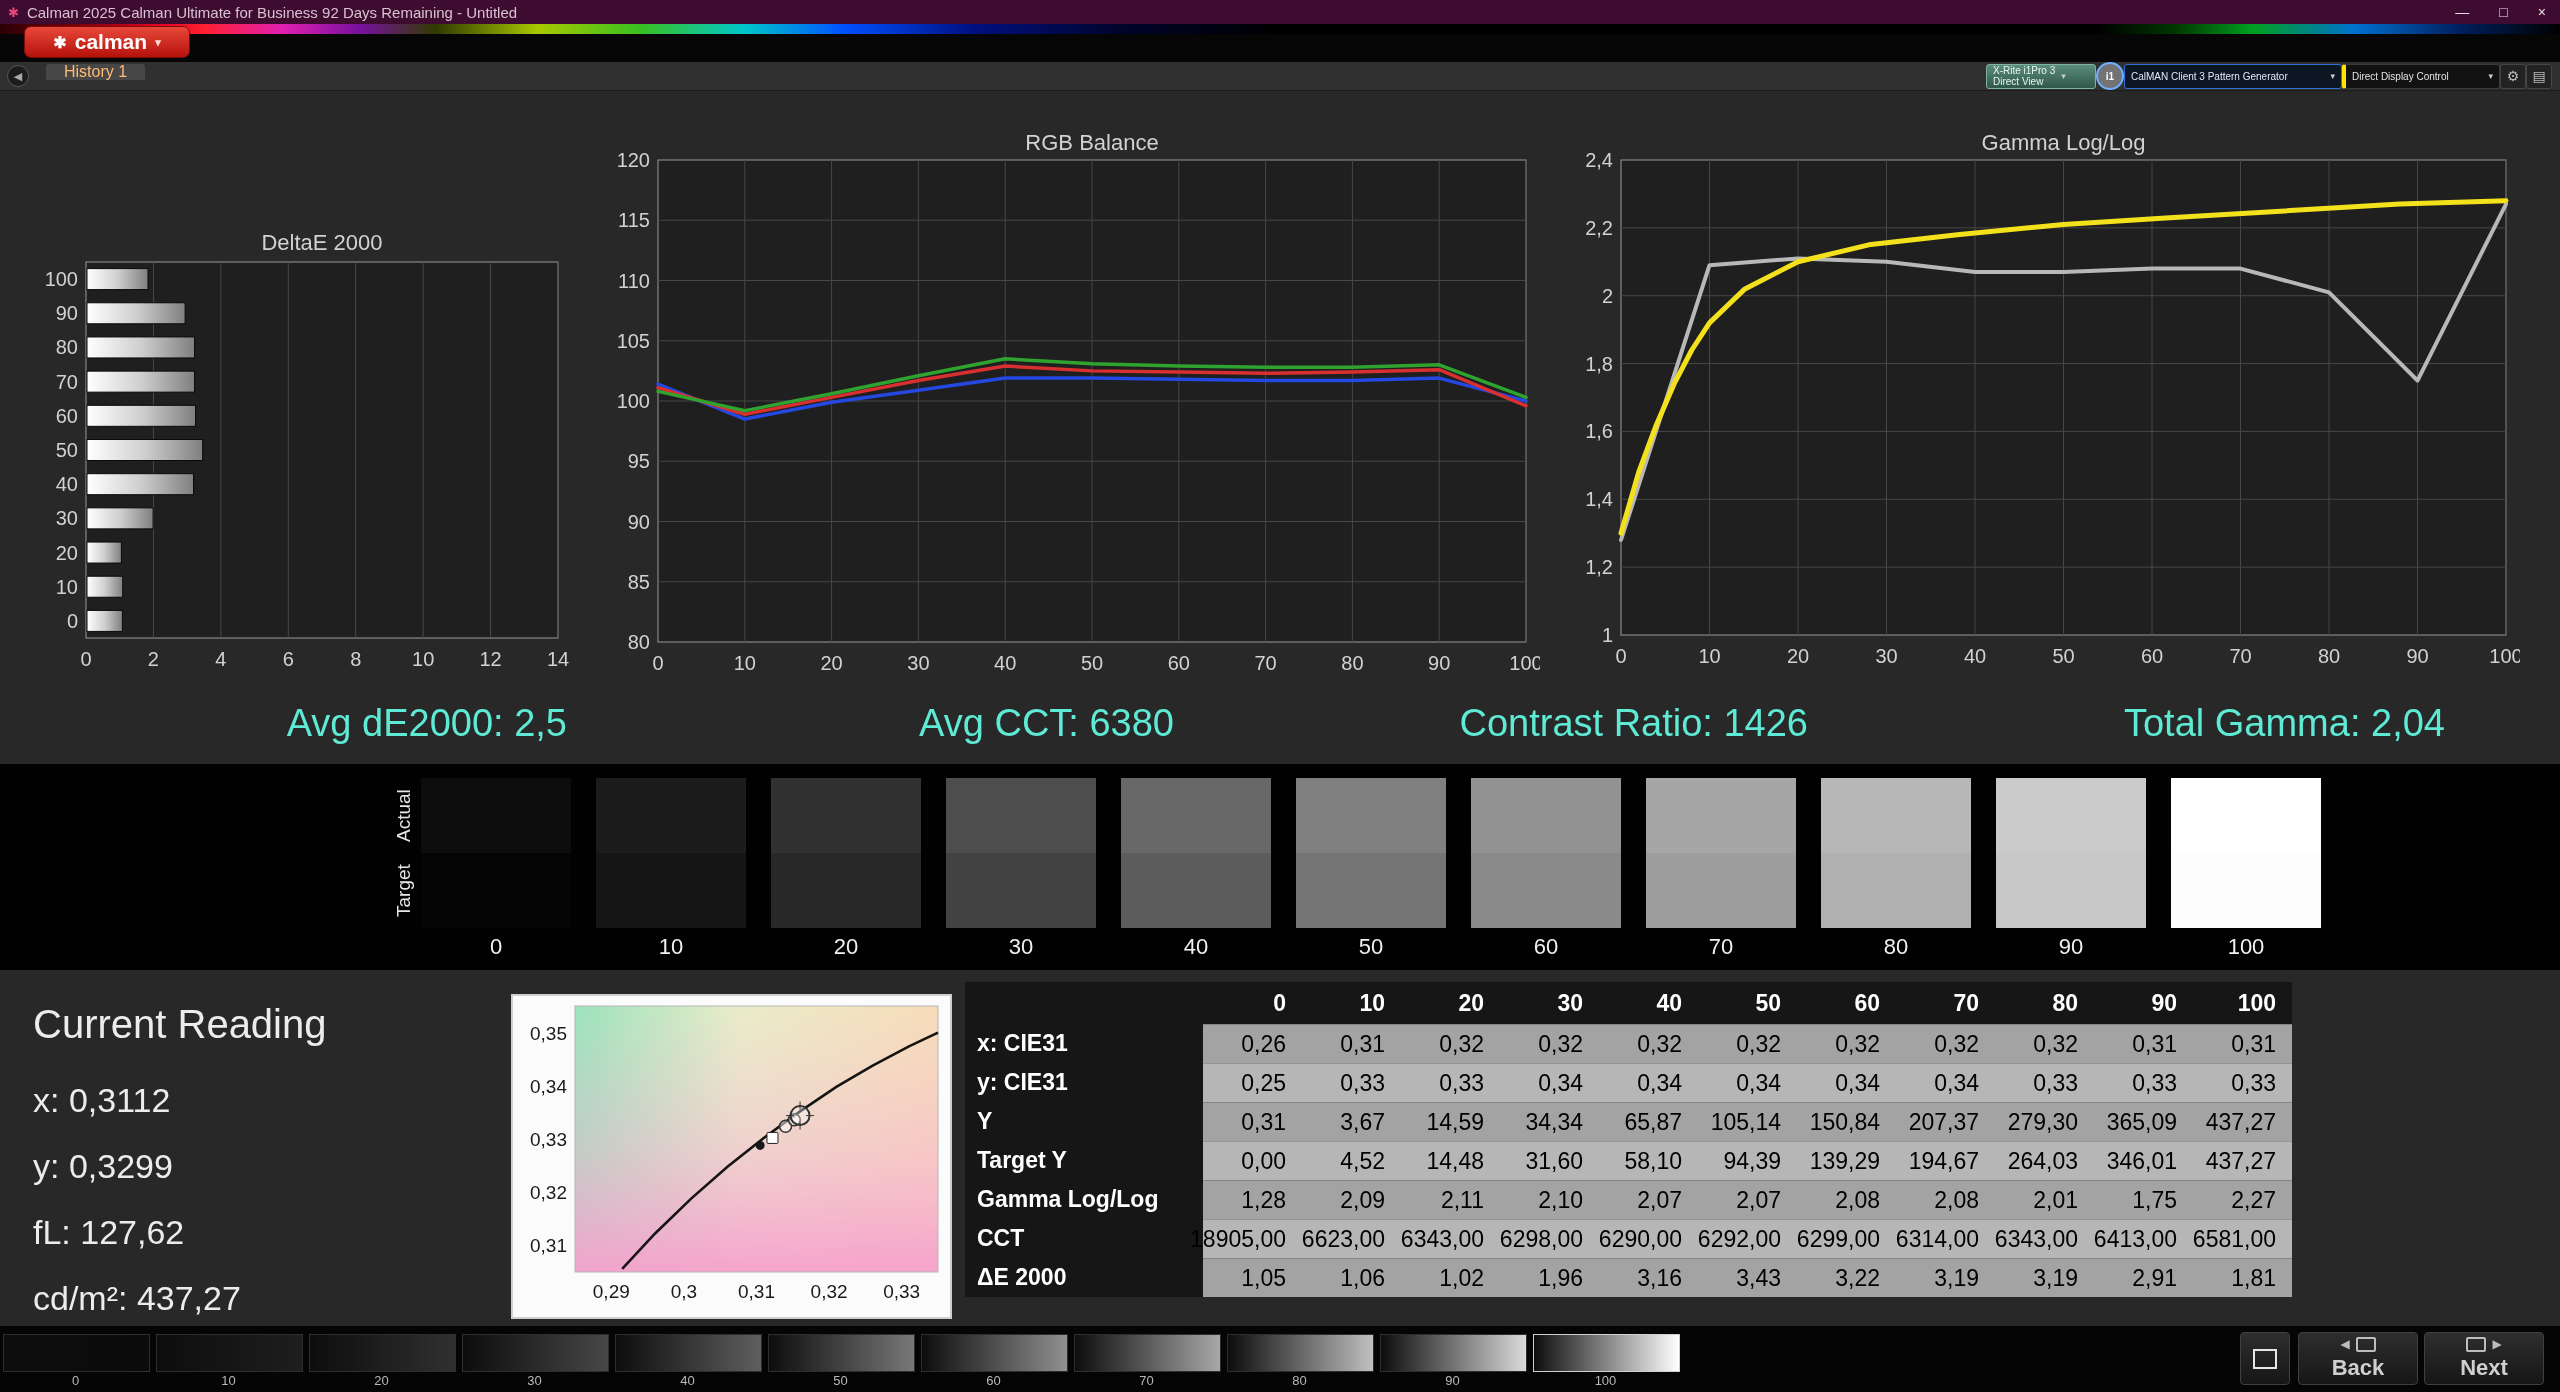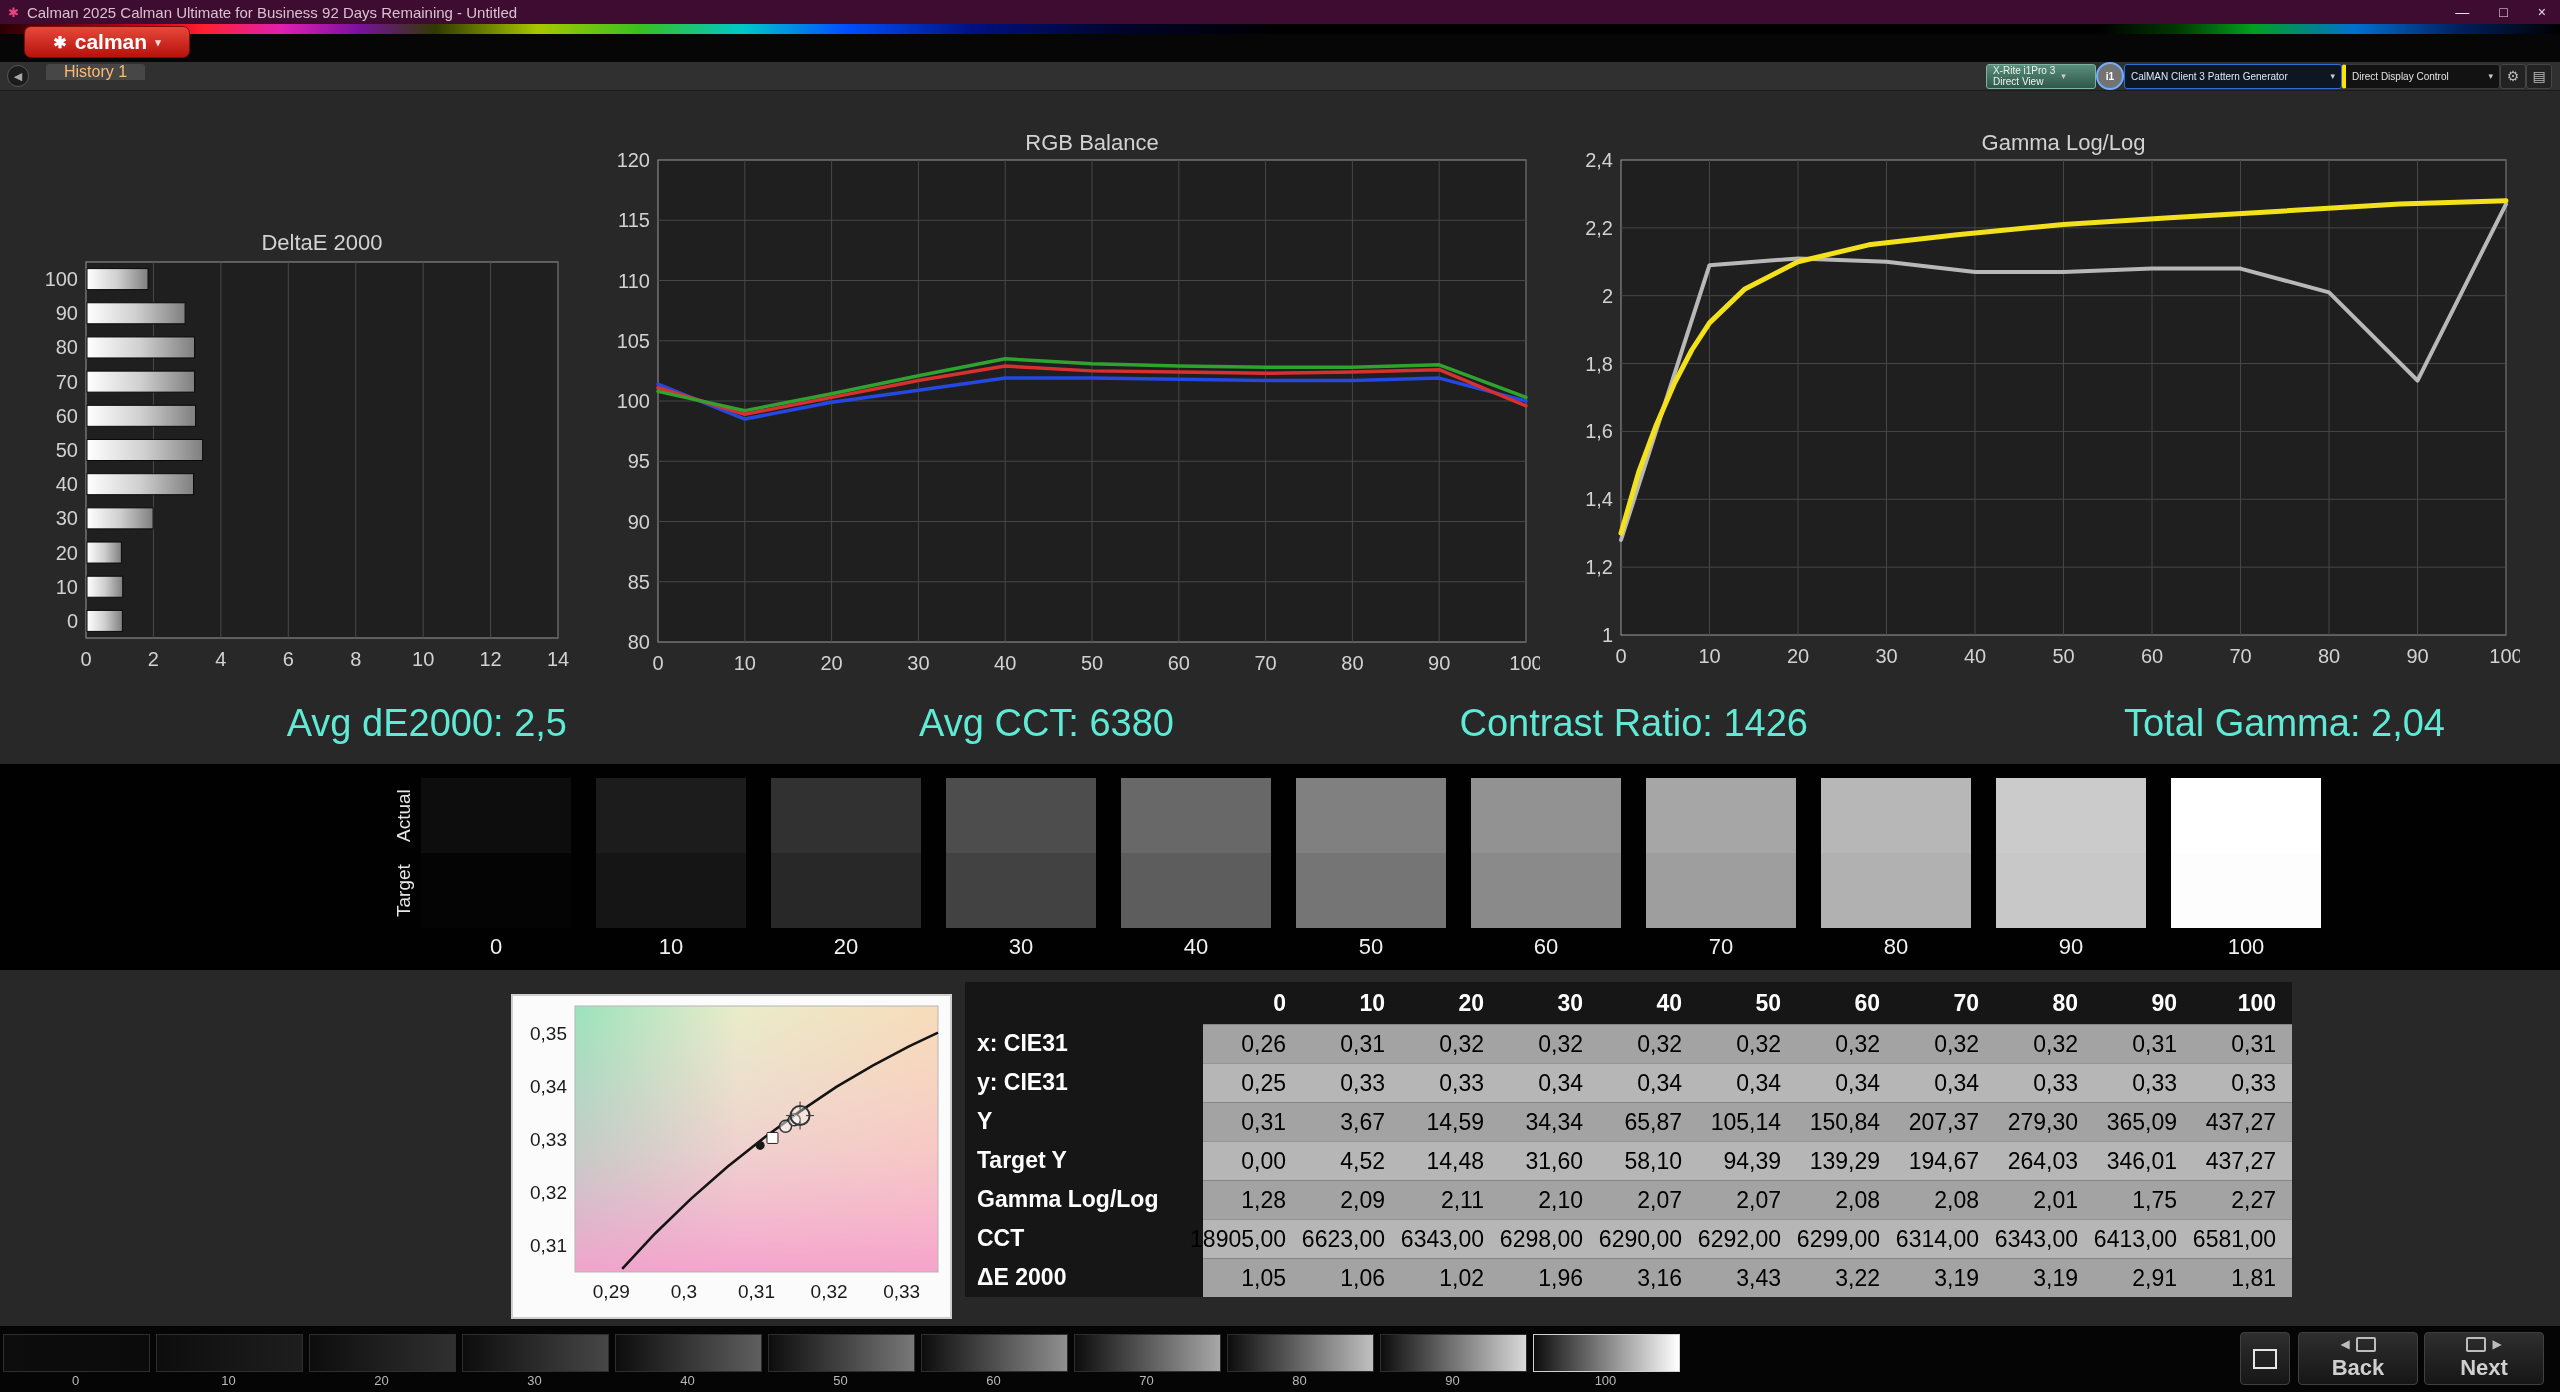--- a/index.html
+++ b/index.html
@@ -361,20 +361,27 @@
         </div>
         <div class="swatch-label" style="left: 1996px;">90</div>
         <div class="swatch" style="left: 2171px;">
           <div class="half" style="background: rgb(255, 255, 255);"></div>
           <div class="half" style="background: rgb(253, 253, 253);"></div>
         </div>
         <div class="swatch-label" style="left: 2171px;">100</div>
       </div>
   </div>
 
+  <div class="current-reading">
+    <div class="cr-title">Current Reading</div>
+    <div class="cr-line">x: 0,3112</div>
+    <div class="cr-line">y: 0,3299</div>
+    <div class="cr-line">fL: 127,62</div>
+    <div class="cr-line">cd/m²: 437,27</div>
+  </div>
 
   <div class="cie-panel">
     <svg id="chart-cie" width="437" height="321">
         <defs>
           <linearGradient id="cie-h" x1="0" y1="0" x2="1" y2="0">
             <stop offset="0" stop-color="#9be3bc"></stop>
             <stop offset="0.45" stop-color="#e9ecc9"></stop>
             <stop offset="1" stop-color="#f7dcb9"></stop>
           </linearGradient>
           <linearGradient id="cie-v" x1="0" y1="0" x2="0" y2="1">

